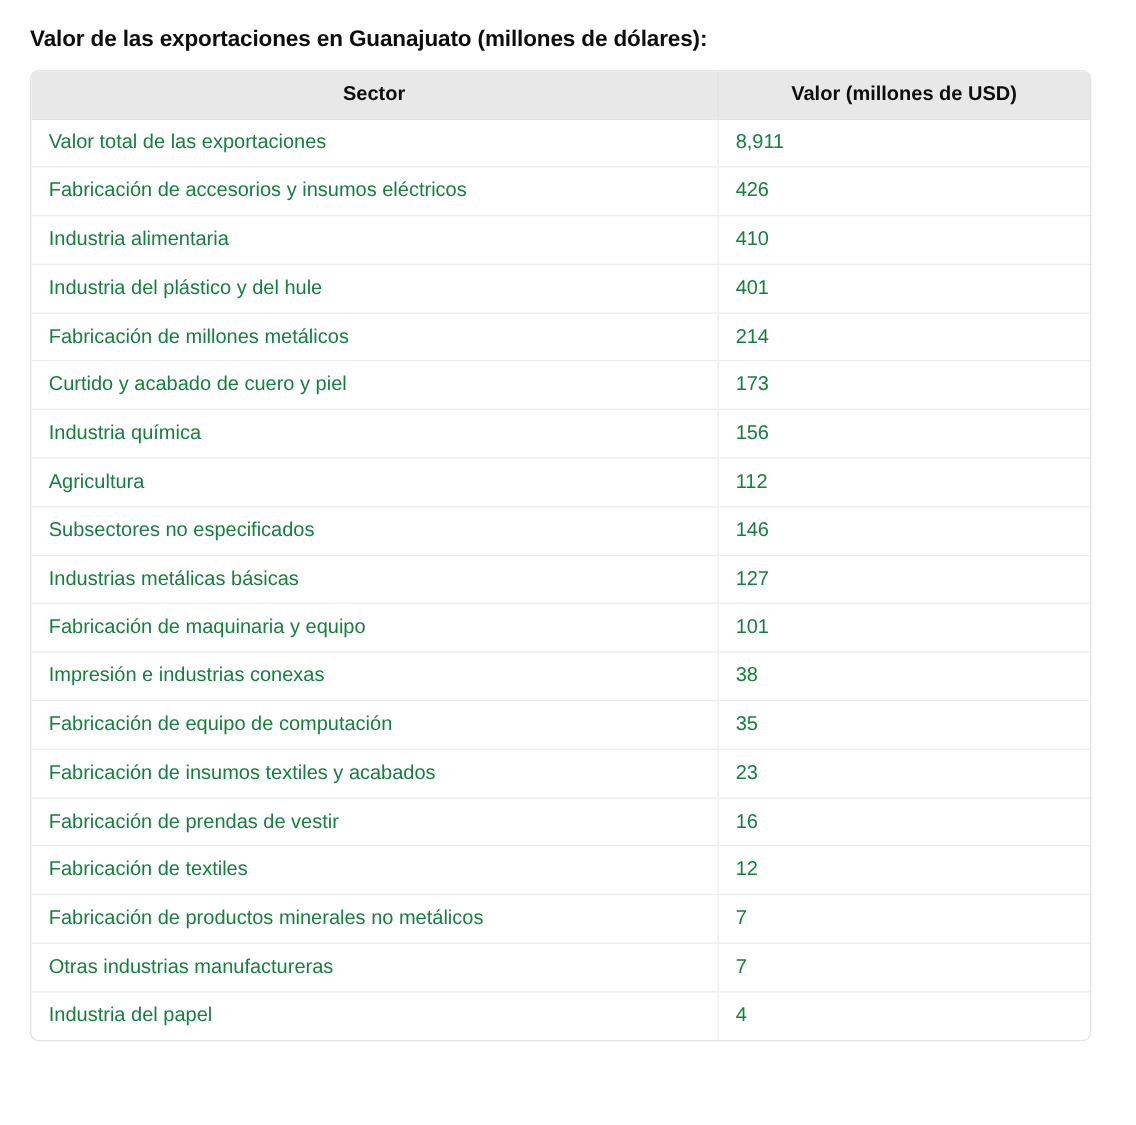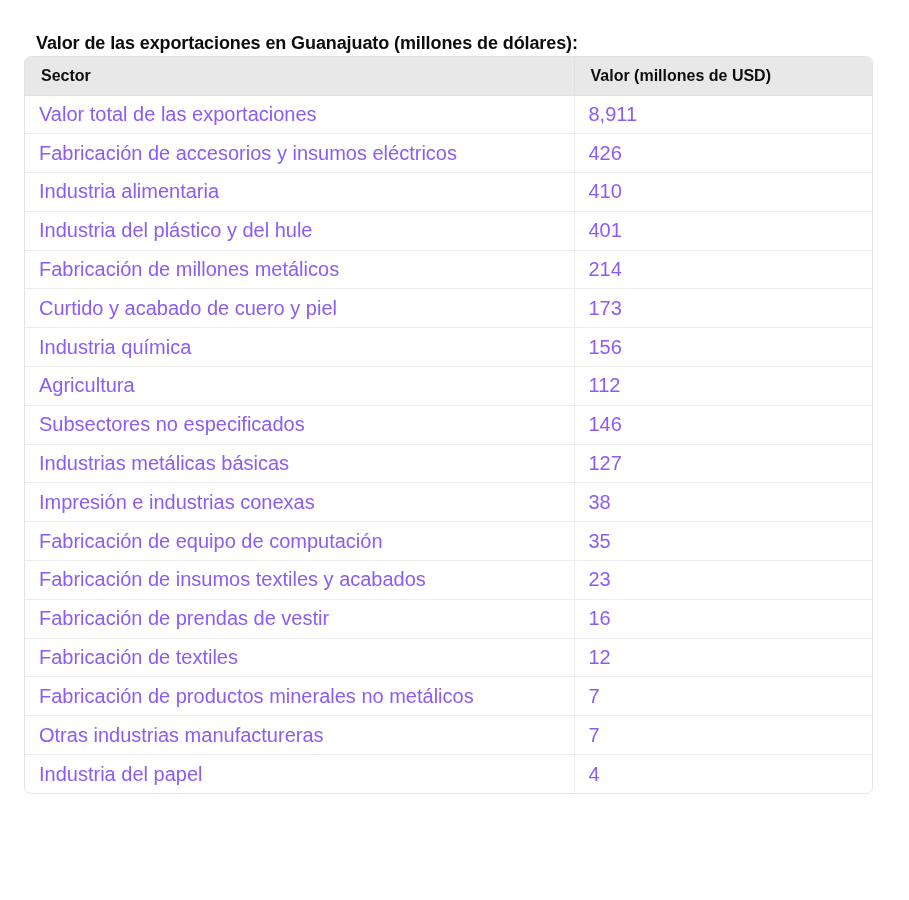--- a/index.html
+++ b/index.html
@@ -11,21 +11,21 @@
       width: 909px;
       height: 900px;
       position: relative;
       font-family: "Liberation Sans", "DejaVu Sans", sans-serif;
       color: #0d0d0d;
     }
     .title {
       position: absolute;
       left: 24px;
       top: 19px;
-      margin: 12px;
+      margin: 0;
       font-size: 18px;
       font-weight: bold;
       line-height: 24px;
       letter-spacing: -0.1px;
       color: #0d0d0d;
     }
     .table-wrap {
       position: absolute;
       left: 24px;
       top: 56px;
@@ -38,36 +38,36 @@
       width: 100%;
       border-collapse: collapse;
       table-layout: fixed;
     }
     col.c1 { width: 549px; }
     col.c2 { width: 298px; }
     thead th {
       background: #e8e8e8;
       font-weight: bold;
       font-size: 16px;
-      text-align: left;
+      text-align: center;
       height: 38px;
       padding: 0 16px;
       box-sizing: border-box;
       color: #0d0d0d;
       border-bottom: 1px solid #e3e3e3;
     }
     thead th + th {
       border-left: 1px solid #e0e0e0;
     }
     tbody td {
-      font-size: 20px;
+      font-size: 16px;
       height: 38.8px;
       padding: 0 14px;
       box-sizing: border-box;
-      color: #8b5cf6;
+      color: #15803d;
       border-top: 1px solid #ececec;
       white-space: nowrap;
     }
     tbody tr:first-child td { border-top: none; }
     tbody td + td {
       border-left: 1px solid #ececec;
     }
   </style>
 </head>
 <body>
@@ -121,20 +121,24 @@
         </tr>
         <tr>
           <td>Subsectores no especificados</td>
           <td>146</td>
         </tr>
         <tr>
           <td>Industrias metálicas básicas</td>
           <td>127</td>
         </tr>
         <tr>
+          <td>Fabricación de maquinaria y equipo</td>
+          <td>101</td>
+        </tr>
+        <tr>
           <td>Impresión e industrias conexas</td>
           <td>38</td>
         </tr>
         <tr>
           <td>Fabricación de equipo de computación</td>
           <td>35</td>
         </tr>
         <tr>
           <td>Fabricación de insumos textiles y acabados</td>
           <td>23</td>

